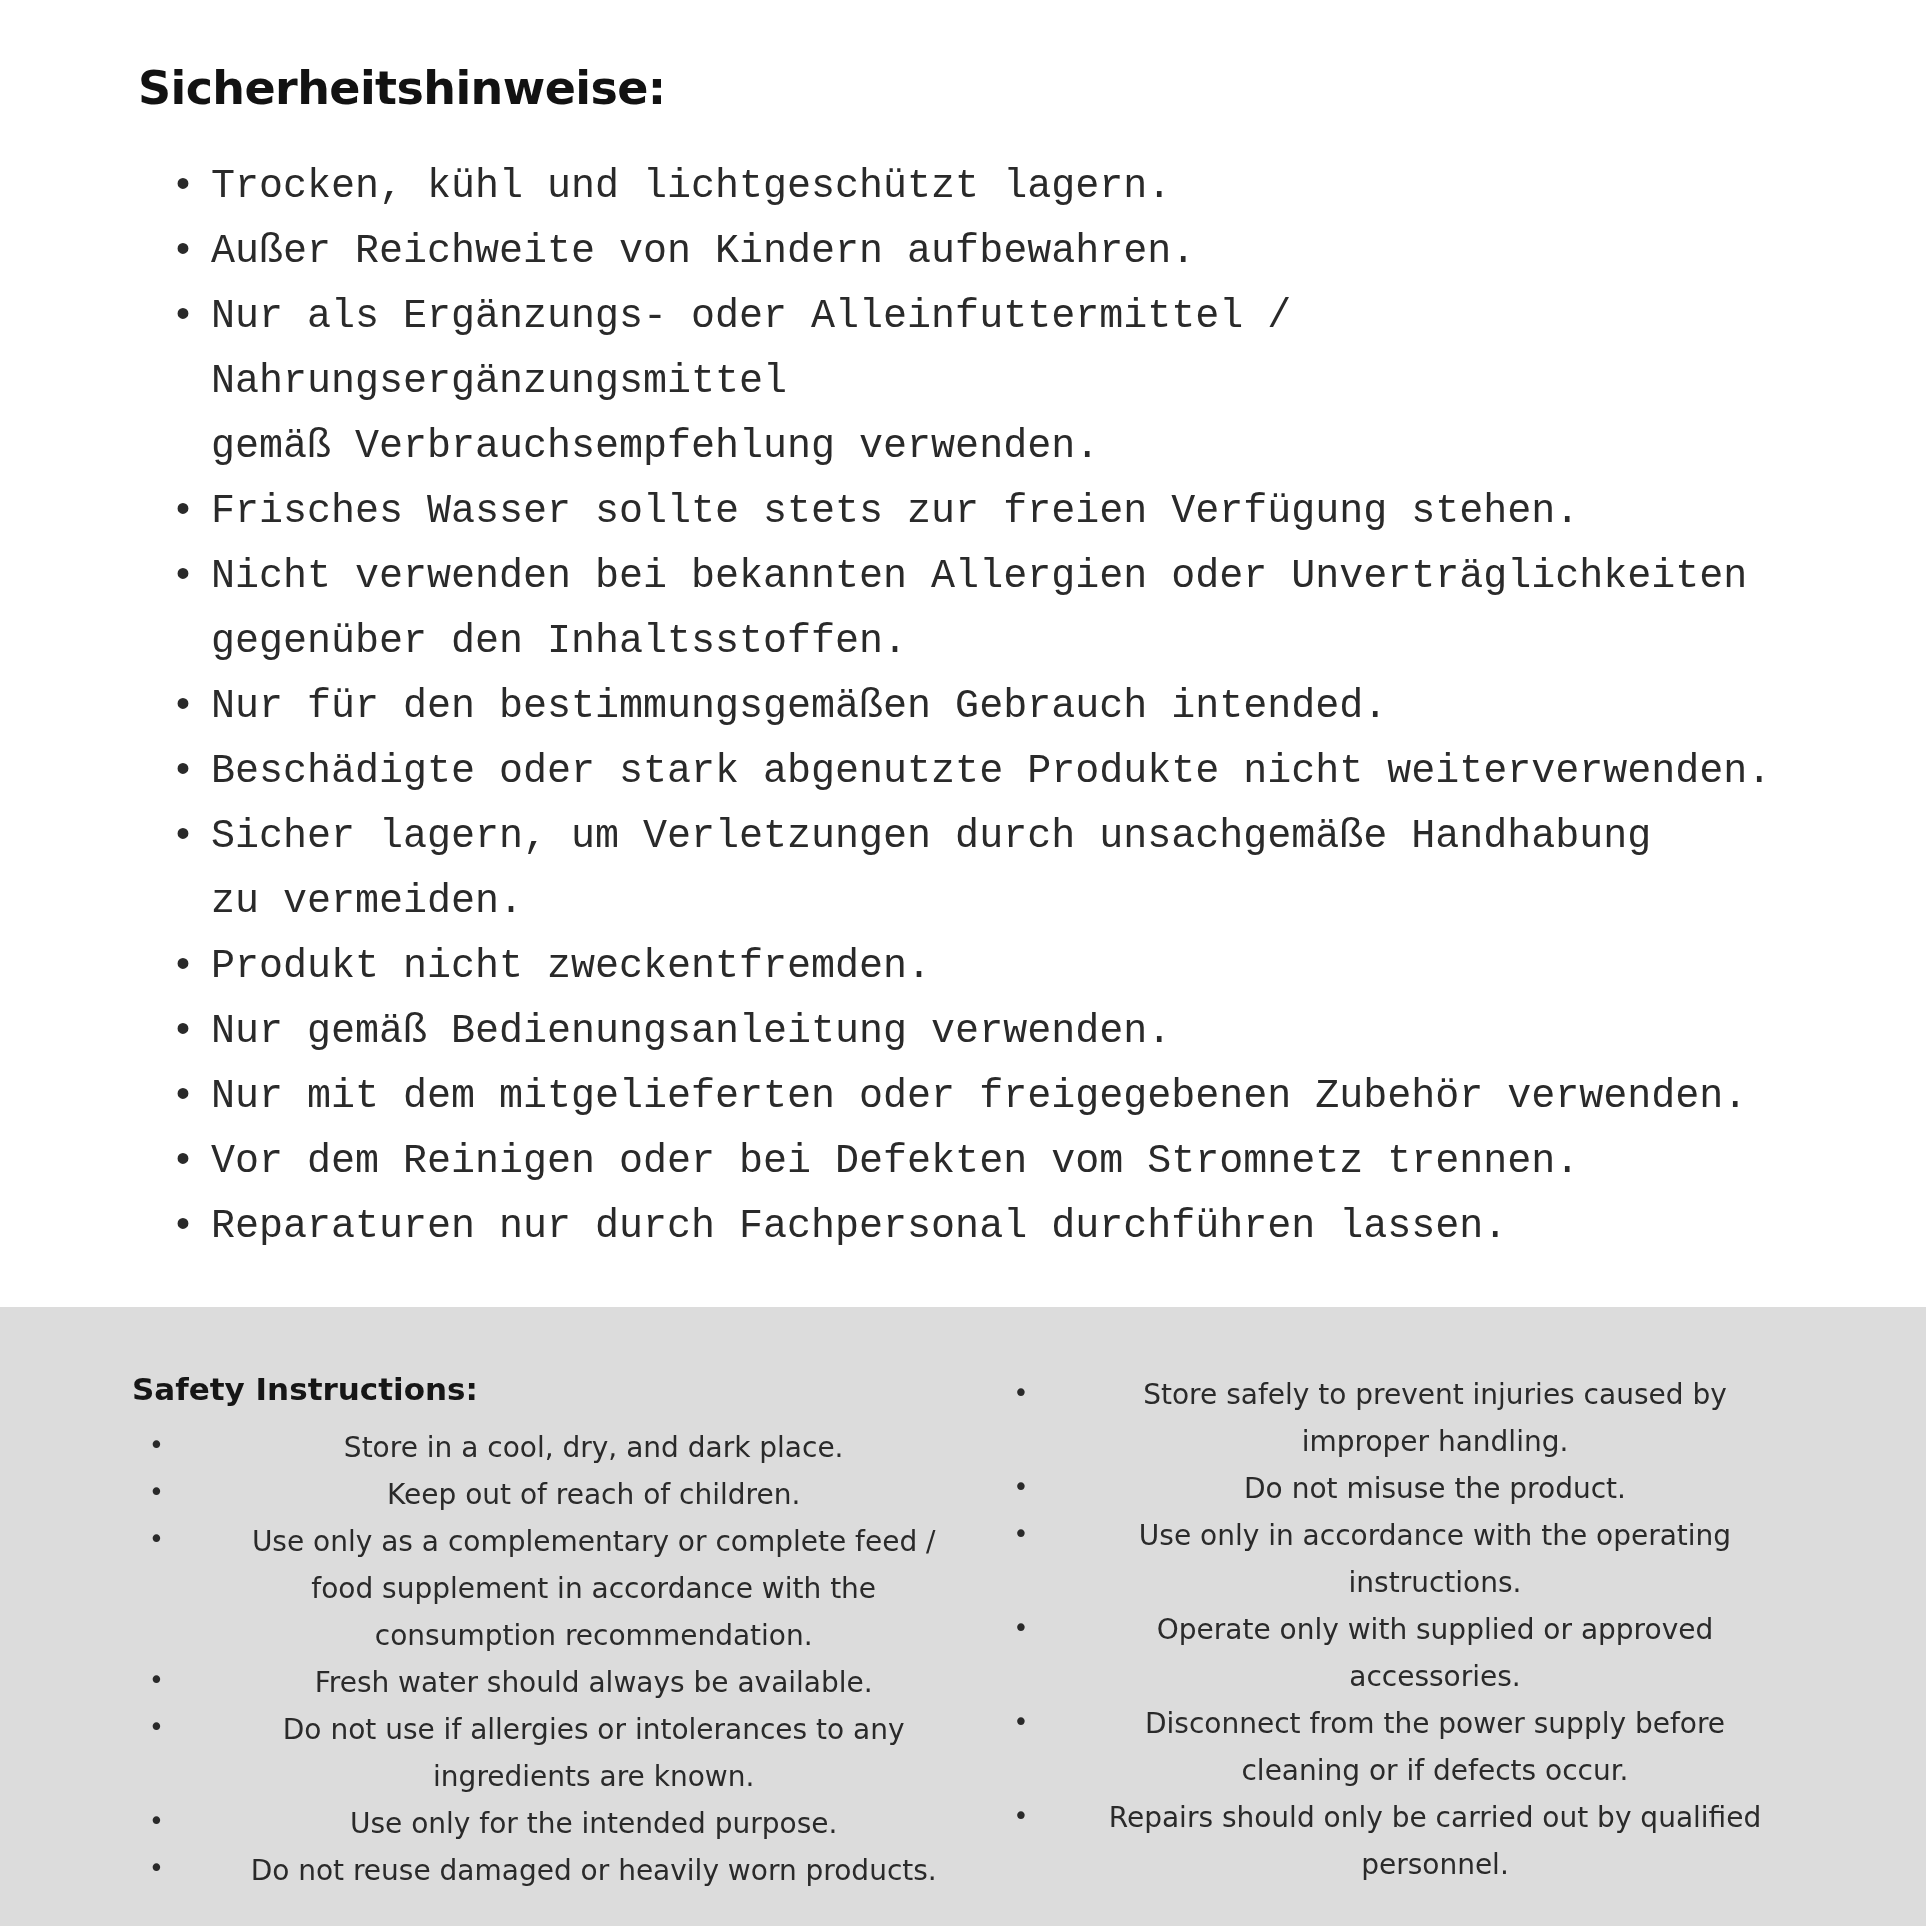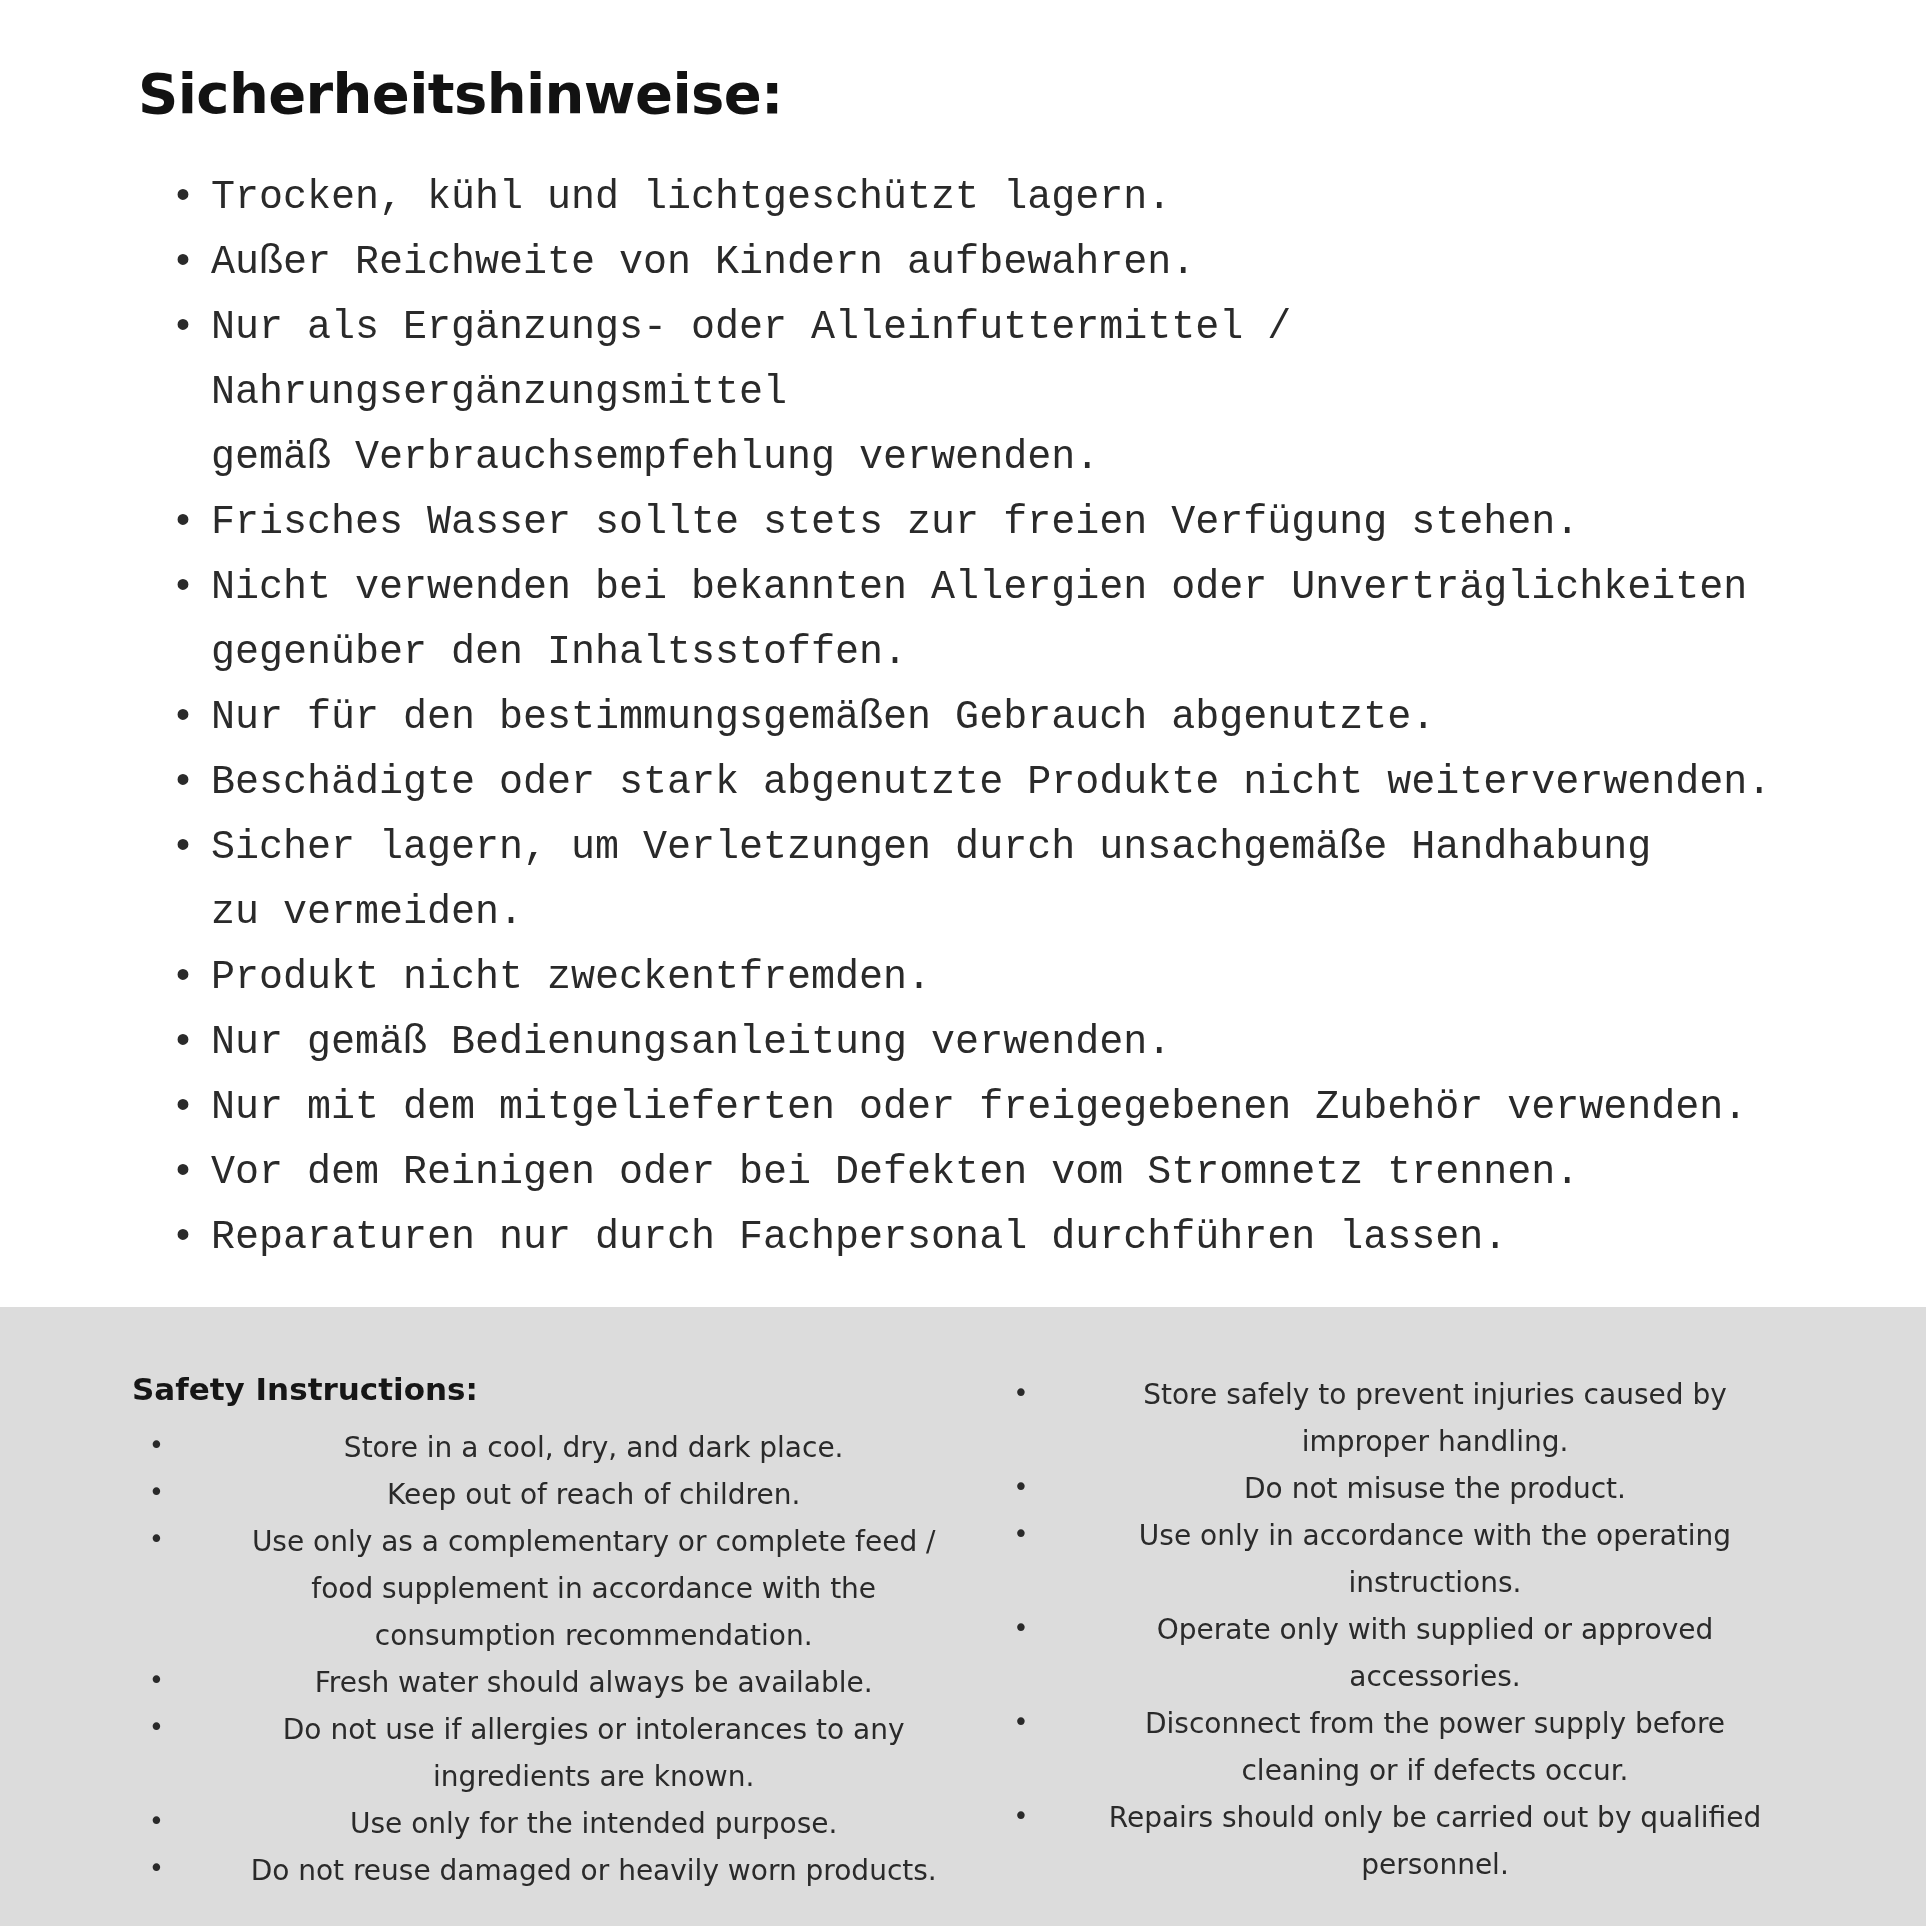--- a/index.html
+++ b/index.html
@@ -21,21 +21,21 @@
   .de-section {
     position: absolute;
     left: 0;
     top: 0;
     width: 1926px;
     box-sizing: border-box;
     padding: 61px 103px 0 138px;
   }
   .de-title {
     margin: 0 0 39px 0;
-    font-size: 56px;
+    font-size: 46px;
     font-weight: 700;
     color: #121212;
     letter-spacing: -0.6px;
   }
   .de-list {
     list-style: none;
     margin: 0;
     padding: 0 0 0 33px;
     max-width: 1644px;
   }
@@ -115,21 +115,21 @@
   <section class="de-section">
     <h1 class="de-title">Sicherheitshinweise:</h1>
     <ul class="de-list">
       <li>Trocken, kühl und lichtgeschützt lagern.</li>
       <li>Außer Reichweite von Kindern aufbewahren.</li>
       <li>Nur als Ergänzungs- oder Alleinfuttermittel / Nahrungsergänzungsmittel
 gemäß Verbrauchsempfehlung verwenden.</li>
       <li>Frisches Wasser sollte stets zur freien Verfügung stehen.</li>
       <li>Nicht verwenden bei bekannten Allergien oder Unverträglichkeiten
 gegenüber den Inhaltsstoffen.</li>
-      <li>Nur für den bestimmungsgemäßen Gebrauch abgenutzte.</li>
+      <li>Nur für den bestimmungsgemäßen Gebrauch intended.</li>
       <li>Beschädigte oder stark abgenutzte Produkte nicht weiterverwenden.</li>
       <li>Sicher lagern, um Verletzungen durch unsachgemäße Handhabung
 zu vermeiden.</li>
       <li>Produkt nicht zweckentfremden.</li>
       <li>Nur gemäß Bedienungsanleitung verwenden.</li>
       <li>Nur mit dem mitgelieferten oder freigegebenen Zubehör verwenden.</li>
       <li>Vor dem Reinigen oder bei Defekten vom Stromnetz trennen.</li>
       <li>Reparaturen nur durch Fachpersonal durchführen lassen.</li>
     </ul>
   </section>

